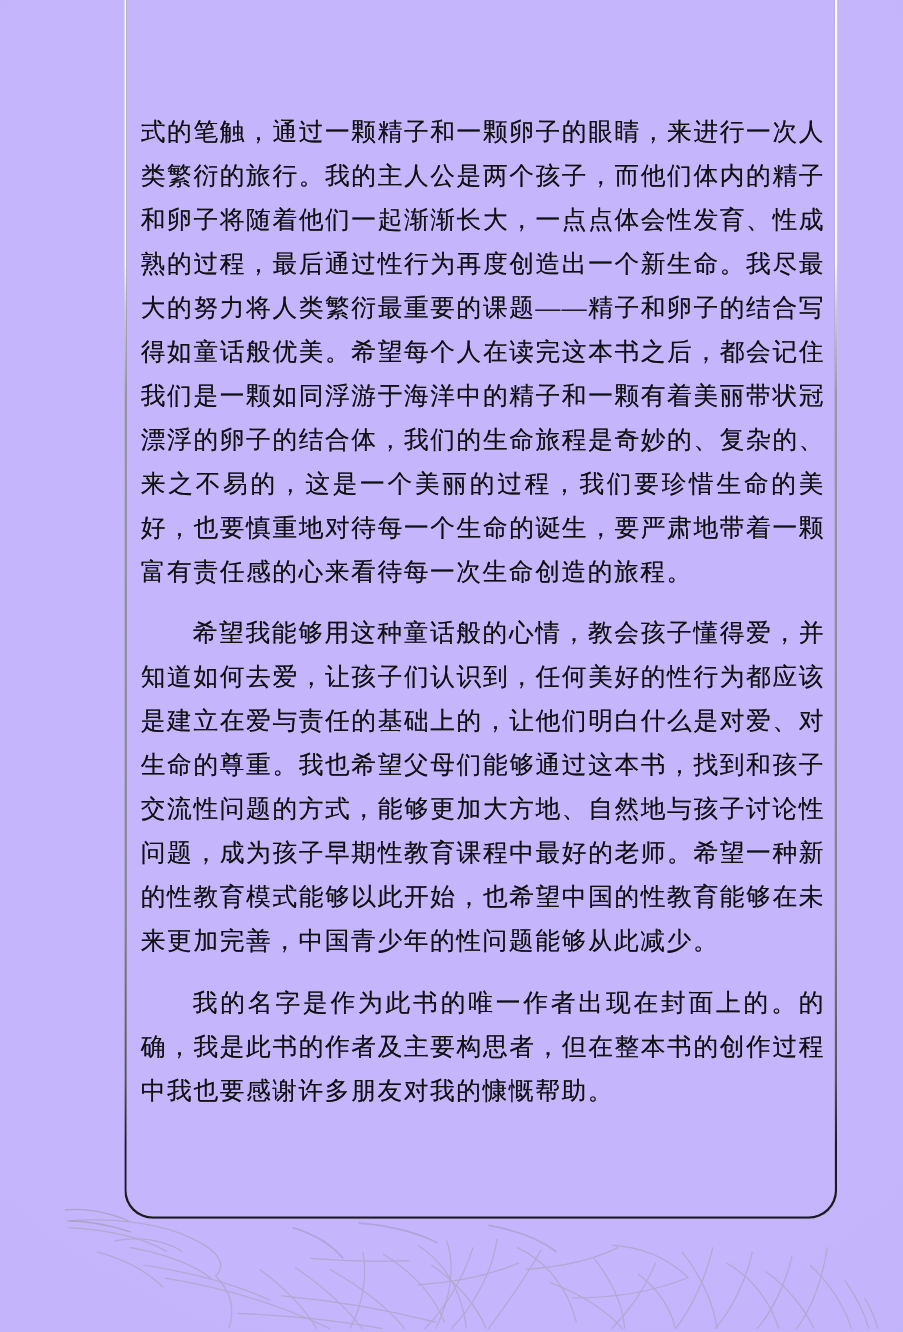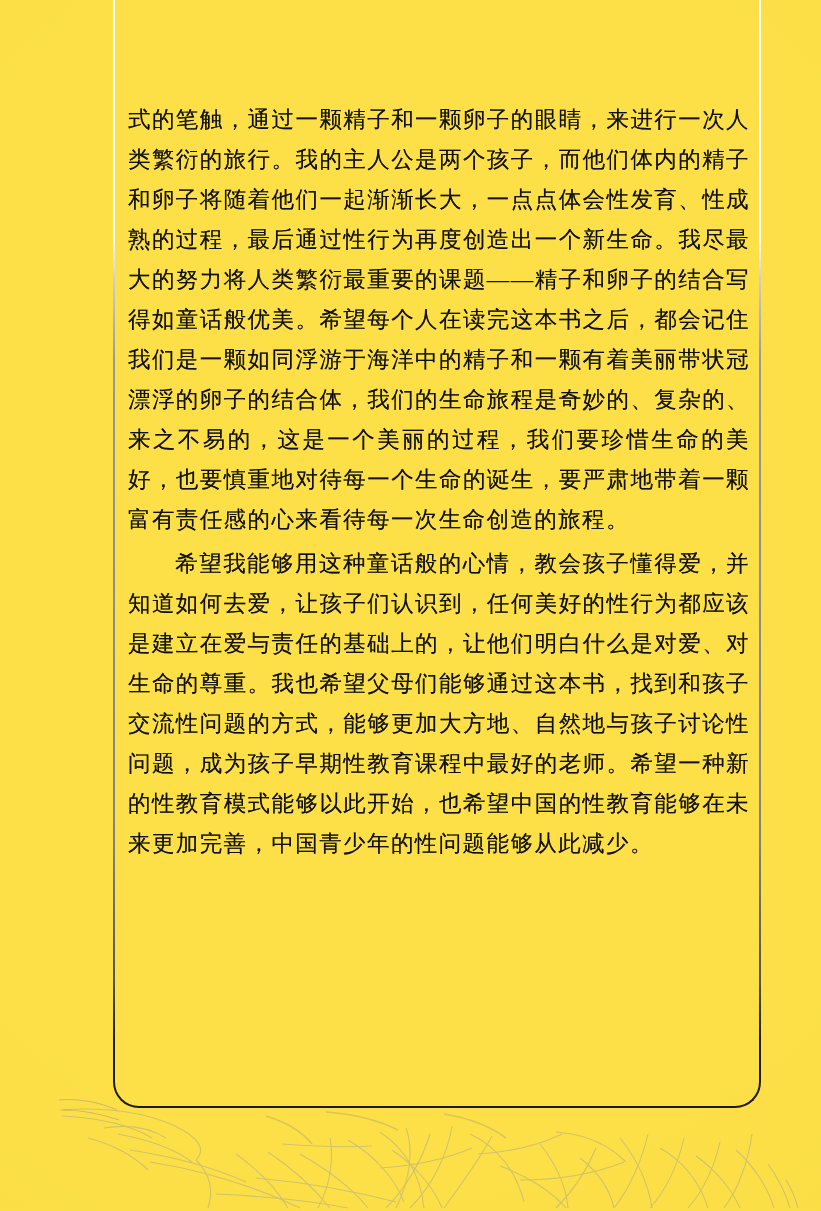--- a/index.html
+++ b/index.html
@@ -6,21 +6,21 @@
   html, body {
     margin: 0;
     padding: 0;
     background: #ffffff;
   }
 
   #page {
     position: relative;
     width: 821px;
     height: 1211px;
-    background: #fde047;
+    background: #c4b5fd;
     overflow: hidden;
     font-family: "Liberation Serif", "DejaVu Serif", serif;
   }
 
   
   .paper-tint {
     position: absolute;
     inset: 0;
     background:
       radial-gradient(ellipse 120% 90% at 50% 45%, rgba(255,255,255,0) 55%, rgba(0,0,0,0.018) 100%);
@@ -72,21 +72,21 @@
     color: #111111;
     font-size: 22.5px;
     line-height: 40px;
     letter-spacing: 1.4px;
     text-align: justify;
     text-justify: inter-character;
     font-weight: 500;
     text-shadow: 0 0 0.45px rgba(0,0,0,0.55);
   }
   .para.indent { text-indent: 2.1em; }
-  .para + .para { margin-top: 4px; }
+  .para + .para { margin-top: 16px; }
 
   
   .smudge {
     position: absolute;
     left: 0;
     top: 1104px;
     width: 821px;
     height: 107px;
     opacity: 0.5;
     pointer-events: none;
@@ -110,20 +110,21 @@
   <div class="paper-tint"></div>
 
   <div class="page-frame">
     <div class="frame-side left"></div>
     <div class="frame-side right"></div>
   </div>
 
   <div class="text-block">
     <p class="para">式的笔触，通过一颗精子和一颗卵子的眼睛，来进行一次人类繁衍的旅行。我的主人公是两个孩子，而他们体内的精子和卵子将随着他们一起渐渐长大，一点点体会性发育、性成熟的过程，最后通过性行为再度创造出一个新生命。我尽最大的努力将人类繁衍最重要的课题——精子和卵子的结合写得如童话般优美。希望每个人在读完这本书之后，都会记住我们是一颗如同浮游于海洋中的精子和一颗有着美丽带状冠漂浮的卵子的结合体，我们的生命旅程是奇妙的、复杂的、来之不易的，这是一个美丽的过程，我们要珍惜生命的美好，也要慎重地对待每一个生命的诞生，要严肃地带着一颗富有责任感的心来看待每一次生命创造的旅程。</p>
     <p class="para indent">希望我能够用这种童话般的心情，教会孩子懂得爱，并知道如何去爱，让孩子们认识到，任何美好的性行为都应该是建立在爱与责任的基础上的，让他们明白什么是对爱、对生命的尊重。我也希望父母们能够通过这本书，找到和孩子交流性问题的方式，能够更加大方地、自然地与孩子讨论性问题，成为孩子早期性教育课程中最好的老师。希望一种新的性教育模式能够以此开始，也希望中国的性教育能够在未来更加完善，中国青少年的性问题能够从此减少。</p>
+    <p class="para indent">我的名字是作为此书的唯一作者出现在封面上的。的确，我是此书的作者及主要构思者，但在整本书的创作过程中我也要感谢许多朋友对我的慷慨帮助。</p>
   </div>
 
   <svg class="smudge" viewBox="0 0 821 107" preserveAspectRatio="none">
     <g stroke="#9a9a9a" stroke-width="1.1" fill="none" opacity="0.85">
       <path d="M60 6 C 110 2, 150 10, 175 22 C 200 34, 206 46, 196 56"></path>
       <path d="M62 12 C 100 14, 132 22, 152 34"></path>
       <path d="M118 30 C 150 36, 176 46, 192 58"></path>
       <path d="M130 46 C 170 52, 210 62, 246 78"></path>
       <path d="M150 58 C 200 66, 254 82, 300 104"></path>
       <path d="M196 56 C 210 70, 214 86, 208 104"></path>

